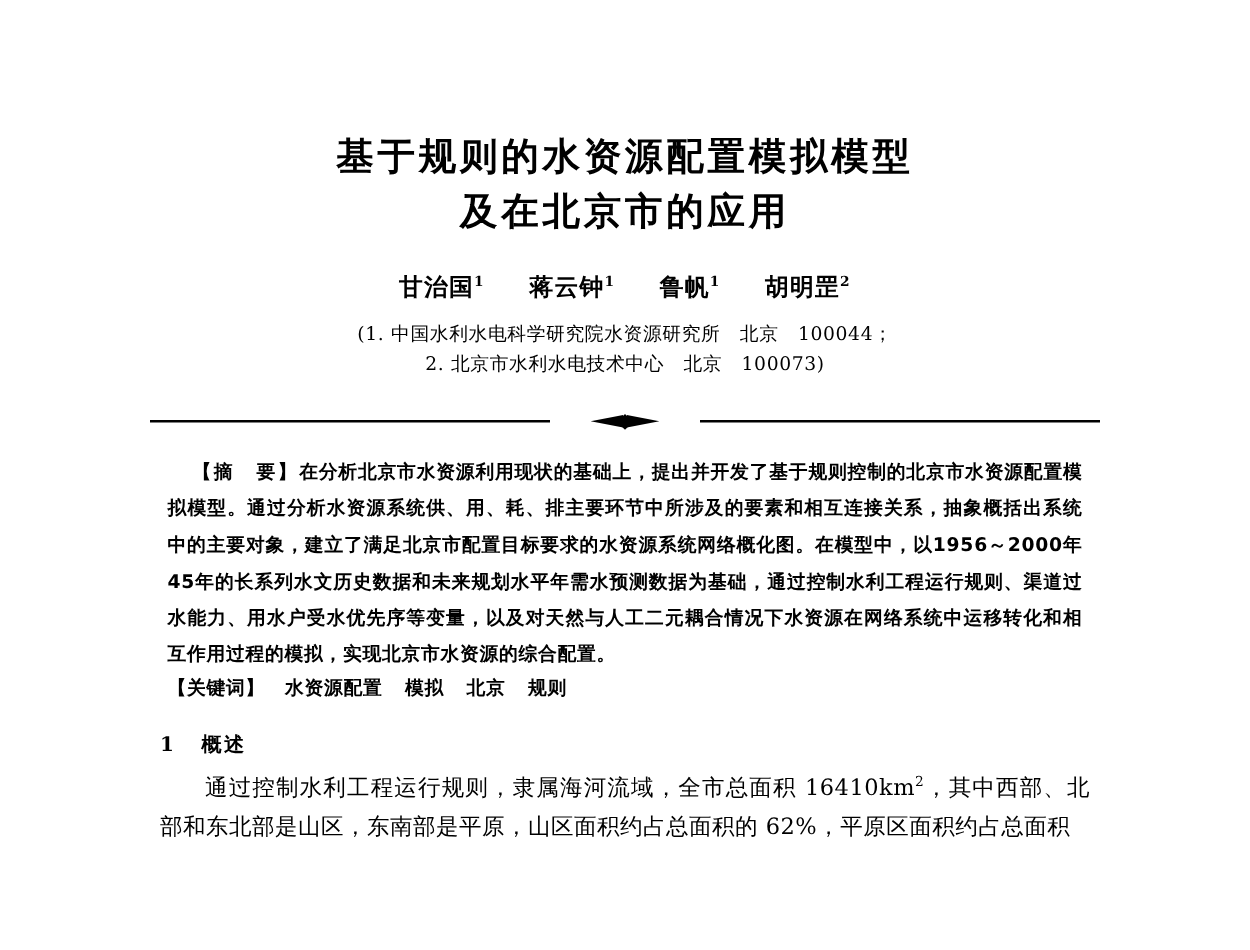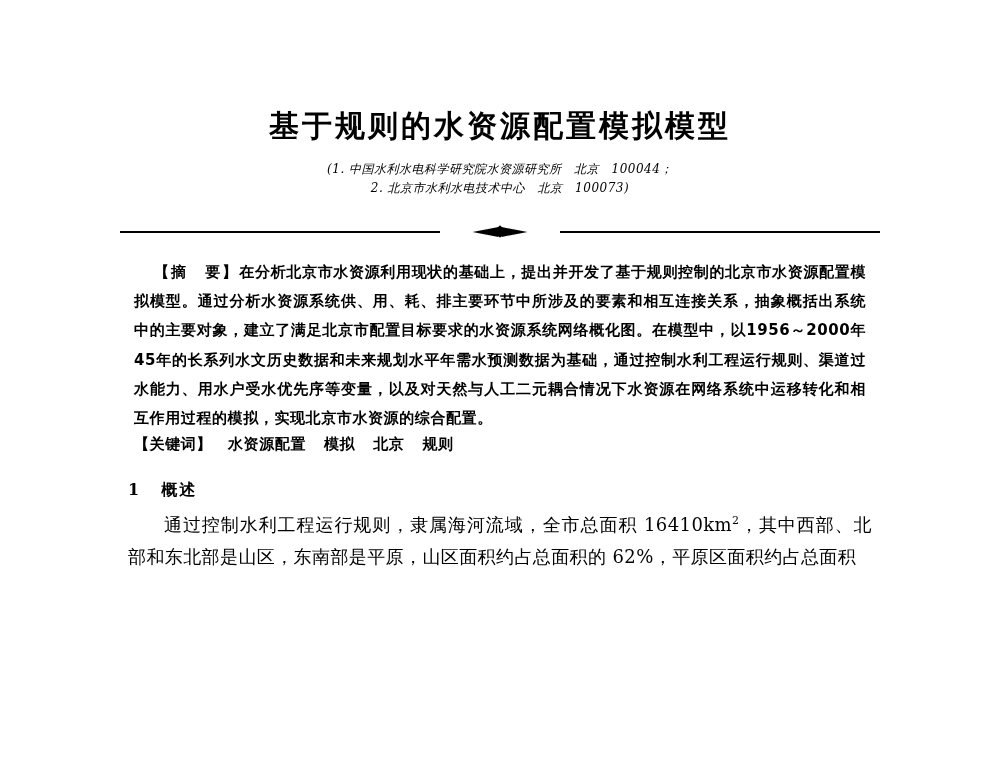--- a/index.html
+++ b/index.html
@@ -43,24 +43,23 @@
     margin: 0 14px;
   }
   .authors sup {
     font-size: 11px;
     font-weight: bold;
     vertical-align: super;
   }
   .affiliations {
     margin-top: 12px;
     text-align: center;
-    font-size: 12px;
+    font-size: 15px;
     line-height: 1.6;
     letter-spacing: 0.5px;
-    font-style: italic;
   }
   .affil-line {
     white-space: pre;
   }
   .divider {
     position: relative;
     margin: 26px 0 18px 0;
     height: 16px;
   }
   .divider .rule {
@@ -153,22 +152,29 @@
   }
   .indent { text-indent: 2em; }
 </style>
 </head>
 <body>
 
 <div class="page">
 
   <div class="title-block">
     <div class="title-line">基于规则的水资源配置模拟模型</div>
-  </div>
-
+    <div class="title-line">及在北京市的应用</div>
+  </div>
+
+  <div class="authors">
+    <span class="author"><span>甘治国</span><sup>1</sup></span>
+    <span class="author"><span>蒋云钟</span><sup>1</sup></span>
+    <span class="author"><span>鲁帆</span><sup>1</sup></span>
+    <span class="author"><span>胡明罡</span><sup>2</sup></span>
+  </div>
 
   <div class="affiliations">
     <div class="affil-line">(1. 中国水利水电科学研究院水资源研究所　北京　100044；</div>
     <div class="affil-line">2. 北京市水利水电技术中心　北京　100073)</div>
   </div>
 
   <div class="divider">
     <div class="rule"></div>
     <div class="gap"></div>
     <div class="diamond">

